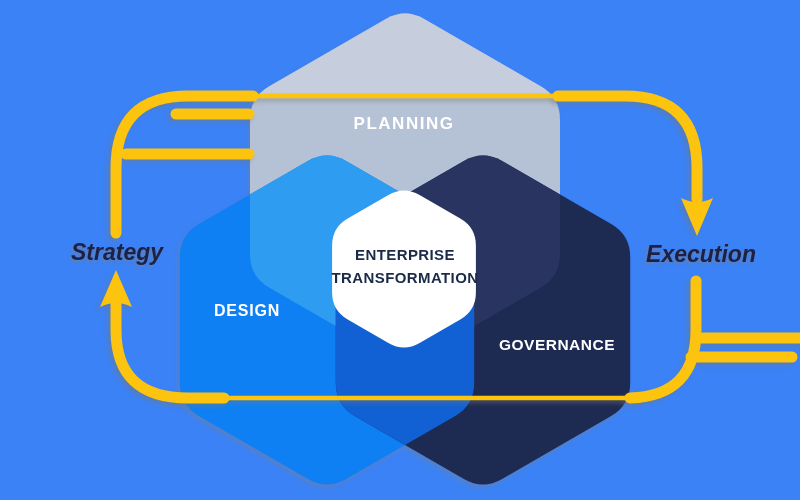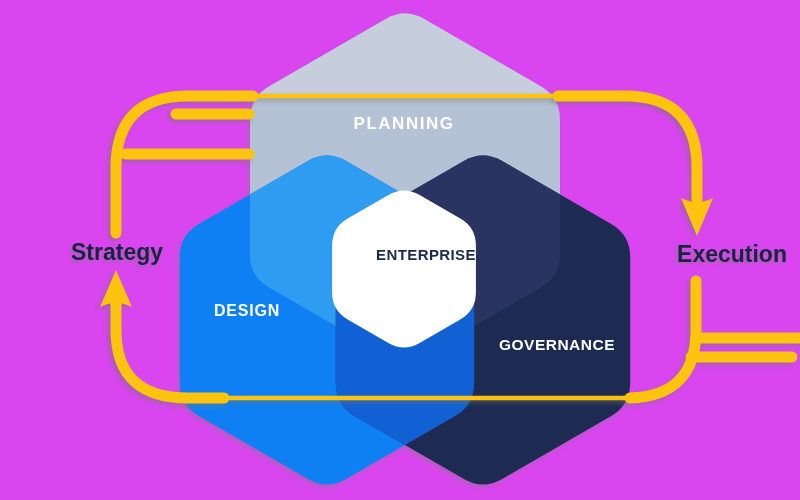--- a/index.html
+++ b/index.html
@@ -1,28 +1,28 @@
 <!DOCTYPE html>
 <html><head>
 <meta charset="utf-8">
 <style>
   html,body{margin:0;padding:0;background:#ffffff;}
-  #canvas{position:relative;width:800px;height:500px;background:#d946ef;overflow:hidden;
+  #canvas{position:relative;width:800px;height:500px;background:#3b82f6;overflow:hidden;
           font-family:"Liberation Sans",sans-serif;}
   #canvas svg{position:absolute;left:0;top:0;}
   .hexes{filter:drop-shadow(-2px 3px 2px rgba(125,125,125,.38));}
   .ypath{filter:drop-shadow(-3px 3px 2px rgba(118,118,118,.45));}
   .lbl{position:absolute;transform:translateX(-50%);white-space:nowrap;text-align:center;
        font-weight:bold;}
   .lbl-white{color:#ffffff;}
   .lbl-planning{left:404px;top:114px;font-size:17px;letter-spacing:1.5px;}
   .lbl-design{left:247px;top:302px;font-size:16px;letter-spacing:.8px;}
   .lbl-governance{left:557px;top:317px;font-size:15.5px;letter-spacing:.5px;margin-top:19px;}
-  .lbl-center{left:426px;top:243px;font-size:15px;letter-spacing:.4px;line-height:23px;}
-  .lbl-navy{font-size:23px;text-shadow:-2px 2px 3px rgba(125,125,125,.55);}
+  .lbl-center{left:405px;top:243px;font-size:15px;letter-spacing:.4px;line-height:23px;}
+  .lbl-navy{font-size:23px;text-shadow:-2px 2px 3px rgba(125,125,125,.55);font-style:italic;}
   .lbl-strategy{left:117px;top:239px;}
   .lbl-execution{left:701px;top:241px;}
 </style>
 </head>
 <body>
 
 <div id="canvas">
 
   <svg width="800" height="500" viewBox="0 0 800 500">
     <defs>
@@ -71,17 +71,18 @@
       <path d="M691 357 L792 357" stroke-width="11" stroke="#FCC40F"></path>
     </g>
   </svg>
 
   <div class="lbl lbl-white lbl-planning">PLANNING</div>
   <div class="lbl lbl-white lbl-design">DESIGN</div>
   <div class="lbl lbl-white lbl-governance">GOVERNANCE</div>
 
   <div class="lbl lbl-center" style="color:#1A2B4A;">
     <div>ENTERPRISE</div>
+    <div>TRANSFORMATION</div>
   </div>
 
   <div class="lbl lbl-navy lbl-strategy" style="color:#1D2145;">Strategy</div>
-  <div class="lbl lbl-navy lbl-execution" style="color:#1D2145;margin-left:31px;">Execution</div>
+  <div class="lbl lbl-navy lbl-execution" style="color:#1D2145;">Execution</div>
 </div>
 
 </body></html>

